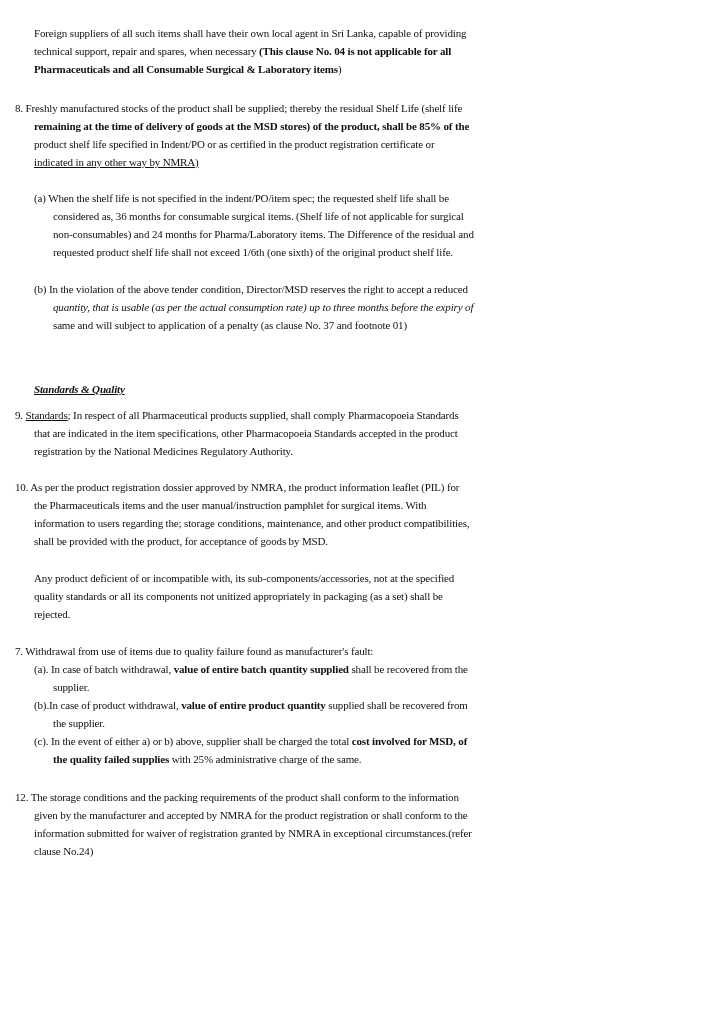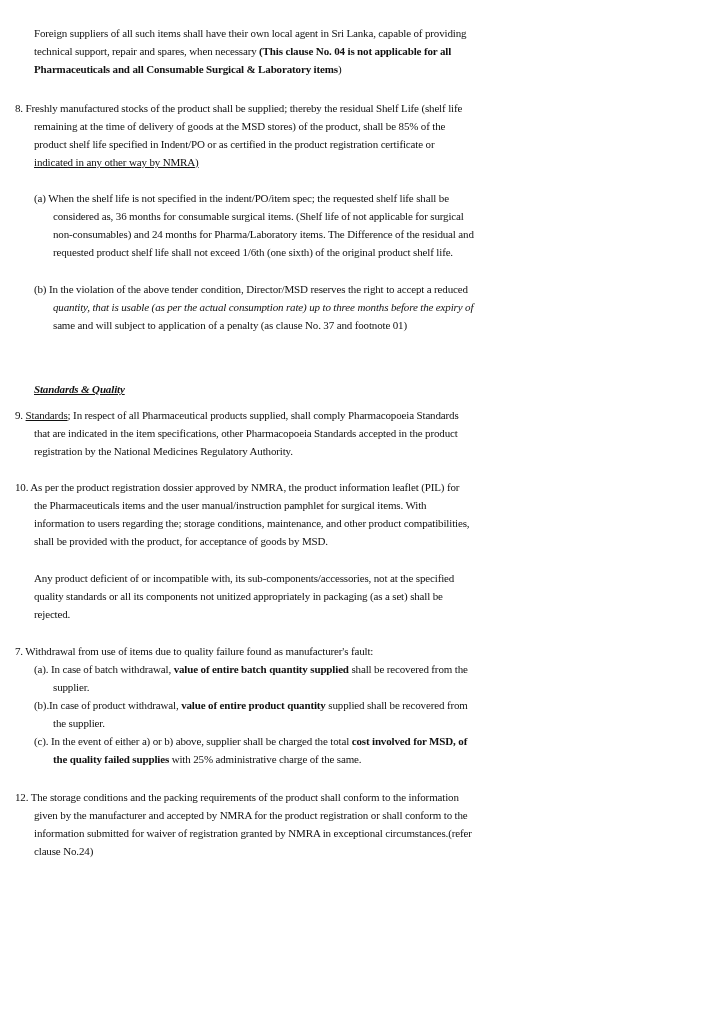--- a/index.html
+++ b/index.html
@@ -16,21 +16,21 @@
 <div class="page">
 
   <div>
     <div class="line" style="left:34px;top:24px;">Foreign suppliers of all such items shall have their own local agent in Sri Lanka, capable of providing</div>
     <div class="line" style="left:34px;top:42px;"><span>technical support, repair and spares, when necessary </span><span class="b">(This clause No. 04 is not applicable for all</span></div>
     <div class="line" style="left:34px;top:60px;text-align:center;"><span class="b">Pharmaceuticals and all Consumable Surgical &amp; Laboratory items</span><span>)</span></div>
   </div>
 
   <div>
     <div class="line" style="left:15px;top:99px;">8.  Freshly manufactured stocks of the product shall be supplied; thereby the residual Shelf Life (shelf life</div>
-    <div class="line" style="left:34px;top:117px;">remaining at the time of delivery of goods at the MSD stores) of the product, shall be 85% of the</div>
+    <div class="line" style="left:34px;top:117px;font-weight:bold;">remaining at the time of delivery of goods at the MSD stores) of the product, shall be 85% of the</div>
     <div class="line" style="left:34px;top:135px;">product shelf life specified in Indent/PO or as certified in the product registration certificate or</div>
     <div class="line" style="left:34px;top:153px;text-decoration:underline;">indicated in any other way by NMRA)</div>
 
     <div class="line" style="left:34px;top:189px;">(a) When the shelf life is not specified in the indent/PO/item spec; the requested shelf life shall be</div>
     <div class="line" style="left:53px;top:207px;">considered as, 36 months for consumable surgical items. (Shelf life of not applicable for surgical</div>
     <div class="line" style="left:53px;top:225px;">non-consumables) and 24 months for Pharma/Laboratory items.  The Difference of the residual and</div>
     <div class="line" style="left:53px;top:243px;">requested product shelf life shall not exceed 1/6th (one sixth) of the original product shelf life.</div>
 
     <div class="line" style="left:34px;top:280px;">(b) In the violation of the above tender condition, Director/MSD reserves the right to accept a reduced</div>
     <div class="line" style="left:53px;top:298px;font-style:italic;">quantity, that is usable (as per the actual consumption rate) up to three months before the expiry of</div>

